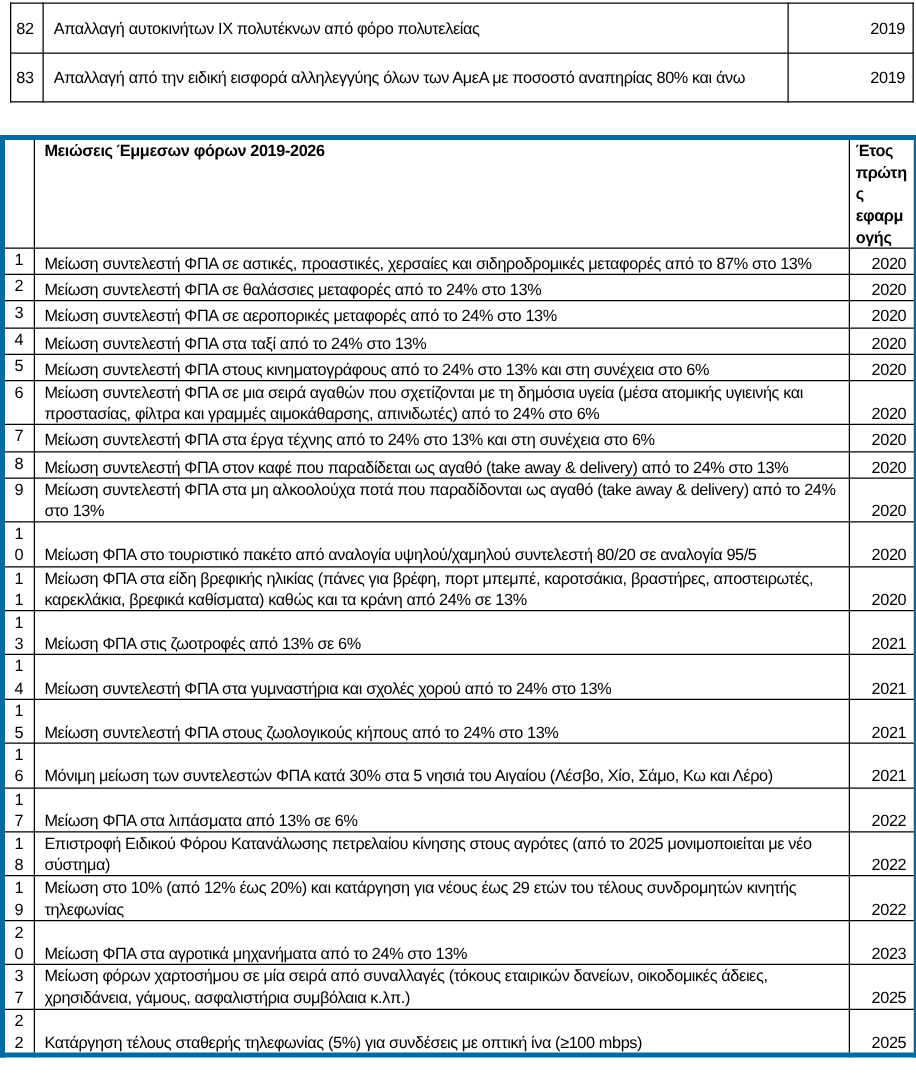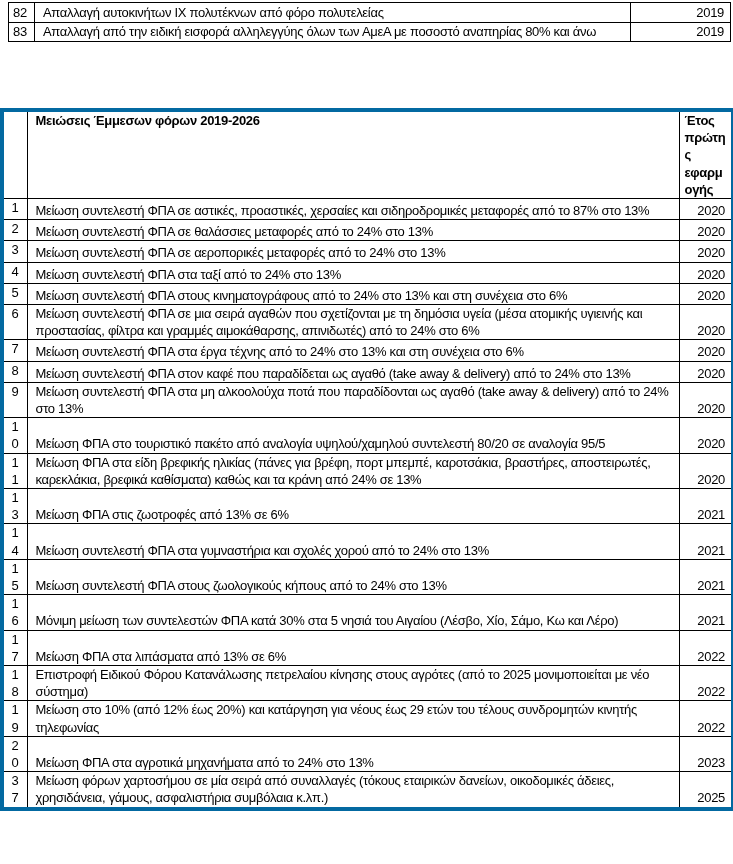--- a/index.html
+++ b/index.html
@@ -21,21 +21,21 @@
   }
   td, th { border: 1px solid #000; overflow: hidden; }
 
   
   .prev-table {
     position: absolute; top: 2px; left: 8px; width: 722px;
     border: 1.5px solid #000; border-top-width: 1px;
   }
   .prev-table td { height: 18.5px; vertical-align: middle; }
   .prev-table td.num  { text-align: center; padding: 0 5px 0 2px; }
-  .prev-table td.text { text-align: left;  padding: 0 8px; }
+  .prev-table td.text { text-align: left;  padding: 10px 8px; }
   .prev-table td.year { text-align: right; padding: 0 6px; }
 
   
   .main-table {
     position: absolute; top: 108px; left: 0; width: 731px;
     border: 4px solid #0369a1;
   }
   .main-table th {
     font-weight: bold; text-align: left; vertical-align: top;
     padding: 0 5px 0 8px;
@@ -191,16 +191,21 @@
         <tr>
           <td class="num">20</td>
           <td class="text">Μείωση ΦΠΑ στα αγροτικά μηχανήματα από το 24% στο 13%</td>
           <td class="year">2023</td>
         </tr>
         <tr>
           <td class="num">37</td>
           <td class="text">Μείωση φόρων χαρτοσήμου σε μία σειρά από συναλλαγές (τόκους εταιρικών δανείων, οικοδομικές άδειες, χρησιδάνεια, γάμους, ασφαλιστήρια συμβόλαια κ.λπ.)</td>
           <td class="year">2025</td>
         </tr>
+        <tr>
+          <td class="num">22</td>
+          <td class="text">Κατάργηση τέλους σταθερής τηλεφωνίας (5%) για συνδέσεις με οπτική ίνα (≥100 mbps)</td>
+          <td class="year">2025</td>
+        </tr>
       </tbody>
   </table>
 
 </div>
 
 </body></html>

